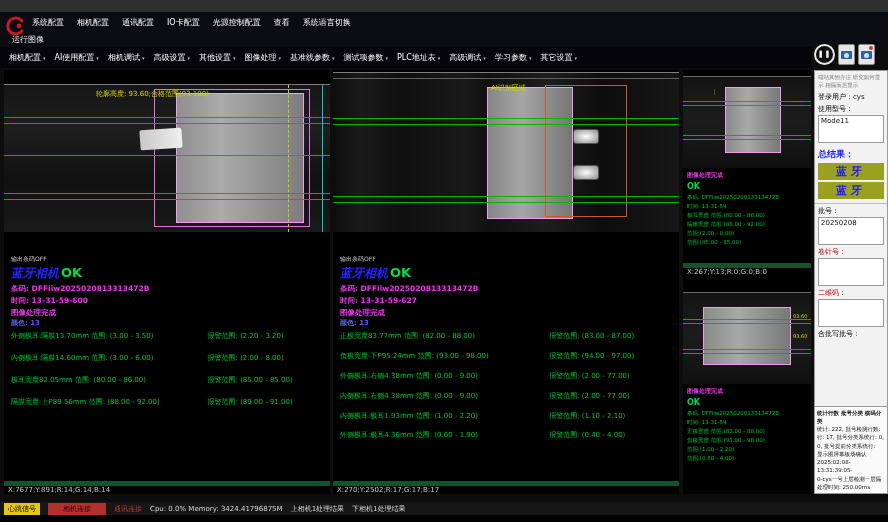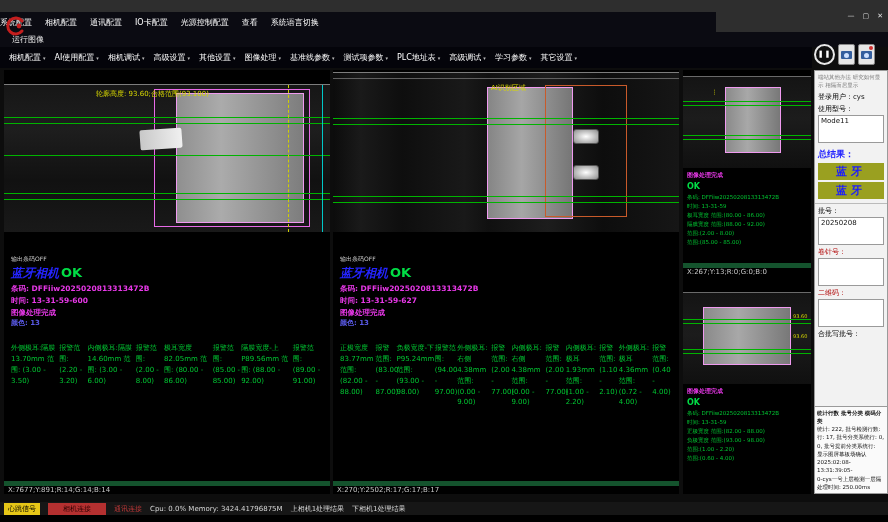--- a/index.html
+++ b/index.html
@@ -6,21 +6,21 @@
   html,body{background:#000;}
   body{width:888px;height:522px;font-family:"DejaVu Sans","Liberation Sans",sans-serif;overflow:hidden;position:relative;}
   .app{position:absolute;inset:0;width:888px;height:522px;background:#0d0d0d;}
 
   
   .titlebar{position:absolute;left:0;top:0;width:888px;height:14px;background:#2e2e2e;color:#c8c8c8;font-size:7px;display:flex;align-items:center;padding:16px 5px;}
   .winbtns{margin-left:auto;display:flex;gap:8px;color:#ddd;font-size:7px;}
   .winbtns span{cursor:default;}
 
   
-  .menubar{position:absolute;left:0;top:12px;width:716px;height:20px;background:#0b0b12;display:flex;align-items:center;gap:13px;color:#fff;font-size:8px;}
+  .menubar{position:absolute;left:0;top:12px;width:888px;height:20px;background:#0b0b12;display:flex;align-items:center;gap:13px;padding-left:32px;color:#fff;font-size:8px;}
   .logo{position:absolute;left:4px;top:15px;width:22px;height:22px;z-index:5;}
   .tabrow{position:absolute;left:0;top:32px;width:888px;height:15px;background:#0b0b12;color:#e8e8e8;font-size:8px;display:flex;align-items:center;padding-left:12px;}
   .toolbar{position:absolute;left:0;top:47px;width:812px;height:21px;background:#04040a;display:flex;align-items:center;gap:3px;padding-left:6px;color:#fff;font-size:8px;}
   .tool-item{display:flex;align-items:center;gap:2px;padding:2px 3px;white-space:nowrap;}
   .caret{font-size:5px;color:#bbb;}
 
   
   .controls{position:absolute;left:814px;top:40px;width:74px;height:28px;display:flex;align-items:center;gap:3px;}
   .pause-btn{width:21px;height:21px;border-radius:50%;background:#101010;border:2px solid #e8e8e8;color:#fff;display:flex;align-items:center;justify-content:center;font-size:7px;letter-spacing:1px;}
   .cam-btn{width:17px;height:21px;background:#e6e6e6;border:1px solid #888;border-radius:2px;position:relative;}
@@ -52,21 +52,21 @@
   .blob{position:absolute;width:26px;height:15px;background:radial-gradient(#fff,#8d8d8d);border-radius:3px;border:1px solid #555;}
   .topline{position:absolute;left:0;top:5px;width:100%;border-top:1px solid #606060;}
 
   
   .result{margin-top:22px;padding:0 7px;line-height:1.55;font-size:7px;}
   .pre{color:#cfcfcf;font-size:6px;}
   .rtitle{font-size:12px;font-weight:bold;color:#2424ff;font-style:italic;}
   .rok{font-size:13px;font-weight:bold;color:#00dd45;margin-left:2px;font-style:normal;}
   .mag{color:#e838e8;font-weight:bold;font-size:7.5px;}
   .dimblue{color:#5a5ae8;font-weight:bold;}
-  .rows{margin-top:14px;display:flex;flex-direction:row;}
+  .rows{margin-top:2px;display:flex;flex-direction:column;}
   .rows-left .row{margin-bottom:11px;}
   .rows-center .row{margin-bottom:9px;}
   .row{display:flex;}
   .row .l{width:63%;color:#00c832;}
   .row .r{width:37%;color:#00c832;}
 
   .coordbar{position:absolute;bottom:0;left:0;width:100%;height:13px;color:#c8c8c8;font-size:7px;border-top:5px solid #14532d;display:flex;align-items:center;padding-left:4px;background:#000;}
 
   
   .small-panel{position:relative;width:100%;}
@@ -280,21 +280,21 @@
           </div>
         <div class="row">
             <span class="l">内侧极耳:右侧4.38mm 范围: (0.00 - 9.00)</span>
             <span class="r">报警范围: (2.00 - 77.00)</span>
           </div>
         <div class="row">
             <span class="l">内侧极耳:极耳1.93mm 范围: (1.00 - 2.20)</span>
             <span class="r">报警范围: (1.10 - 2.10)</span>
           </div>
         <div class="row">
-            <span class="l">外侧极耳:极耳4.36mm 范围: (0.72 - 4.00)</span>
+            <span class="l">外侧极耳:极耳4.36mm 范围: (0.60 - 1.90)</span>
             <span class="r">报警范围: (0.40 - 4.00)</span>
           </div>
       </div>
     </div>
     <div class="coordbar">X:270;Y:2502;R:17;G:17;B:17</div>
   </div>
 
   <div class="small-col">
     <div class="small-panel sp1">
       <div class="small-img">

